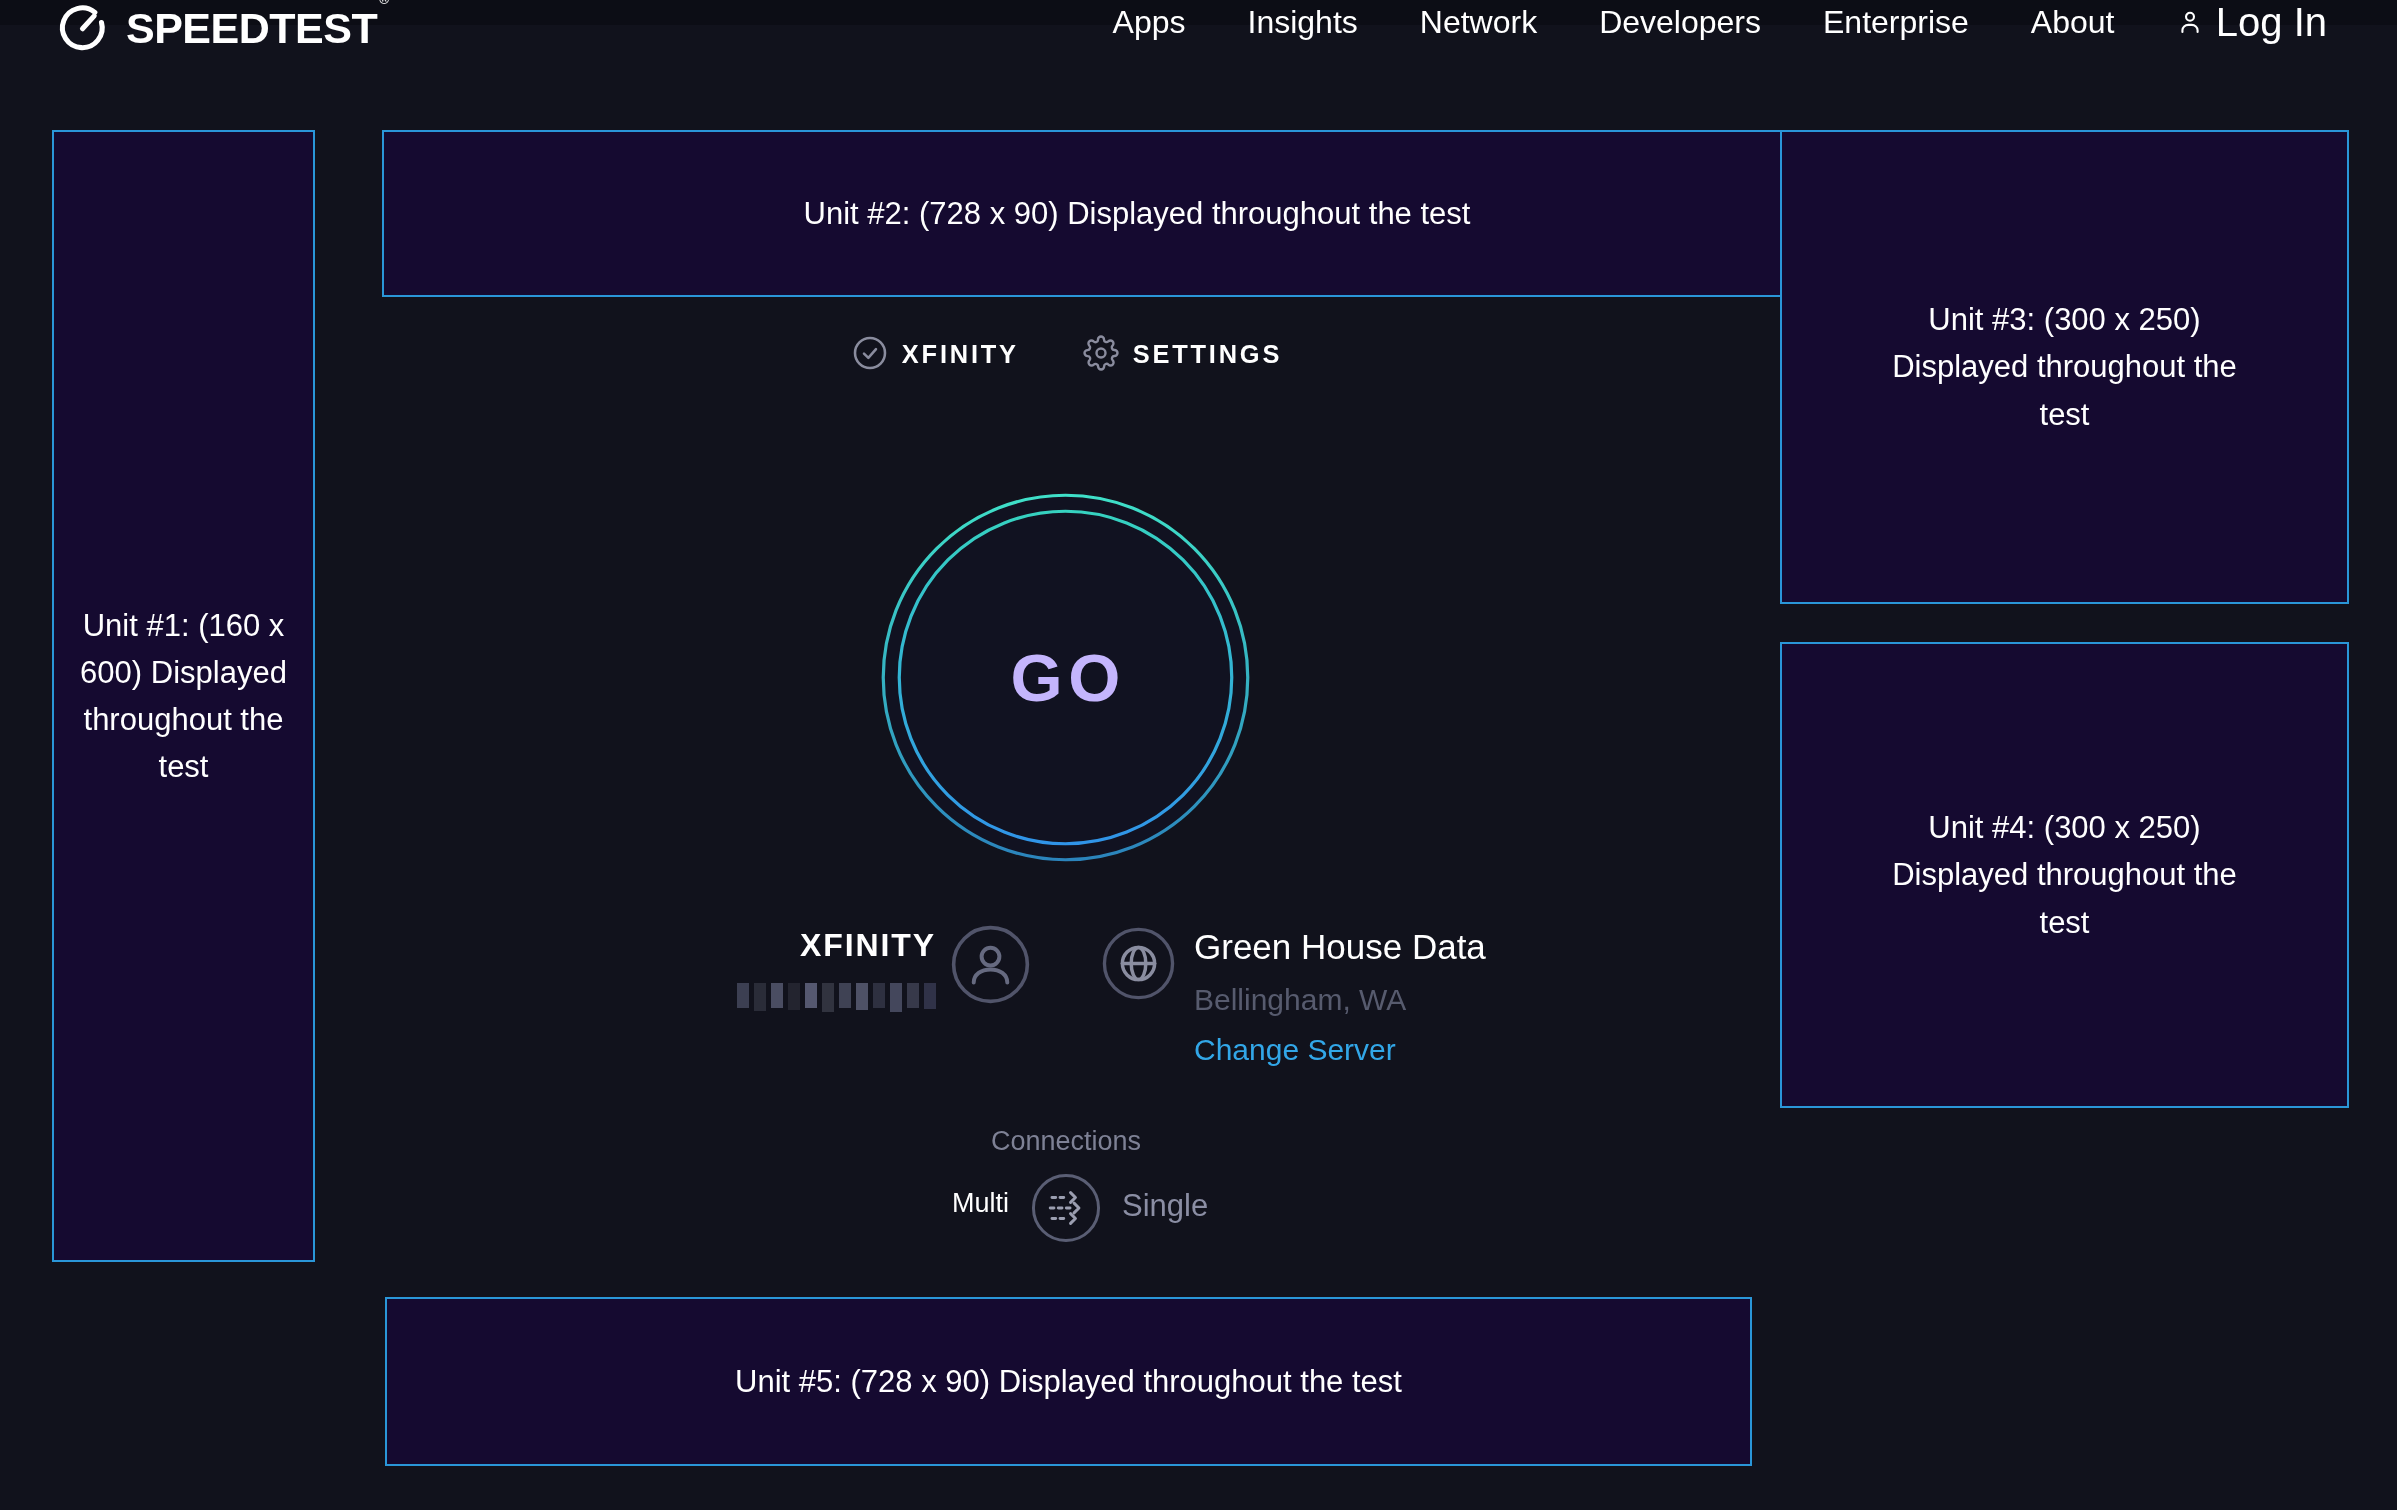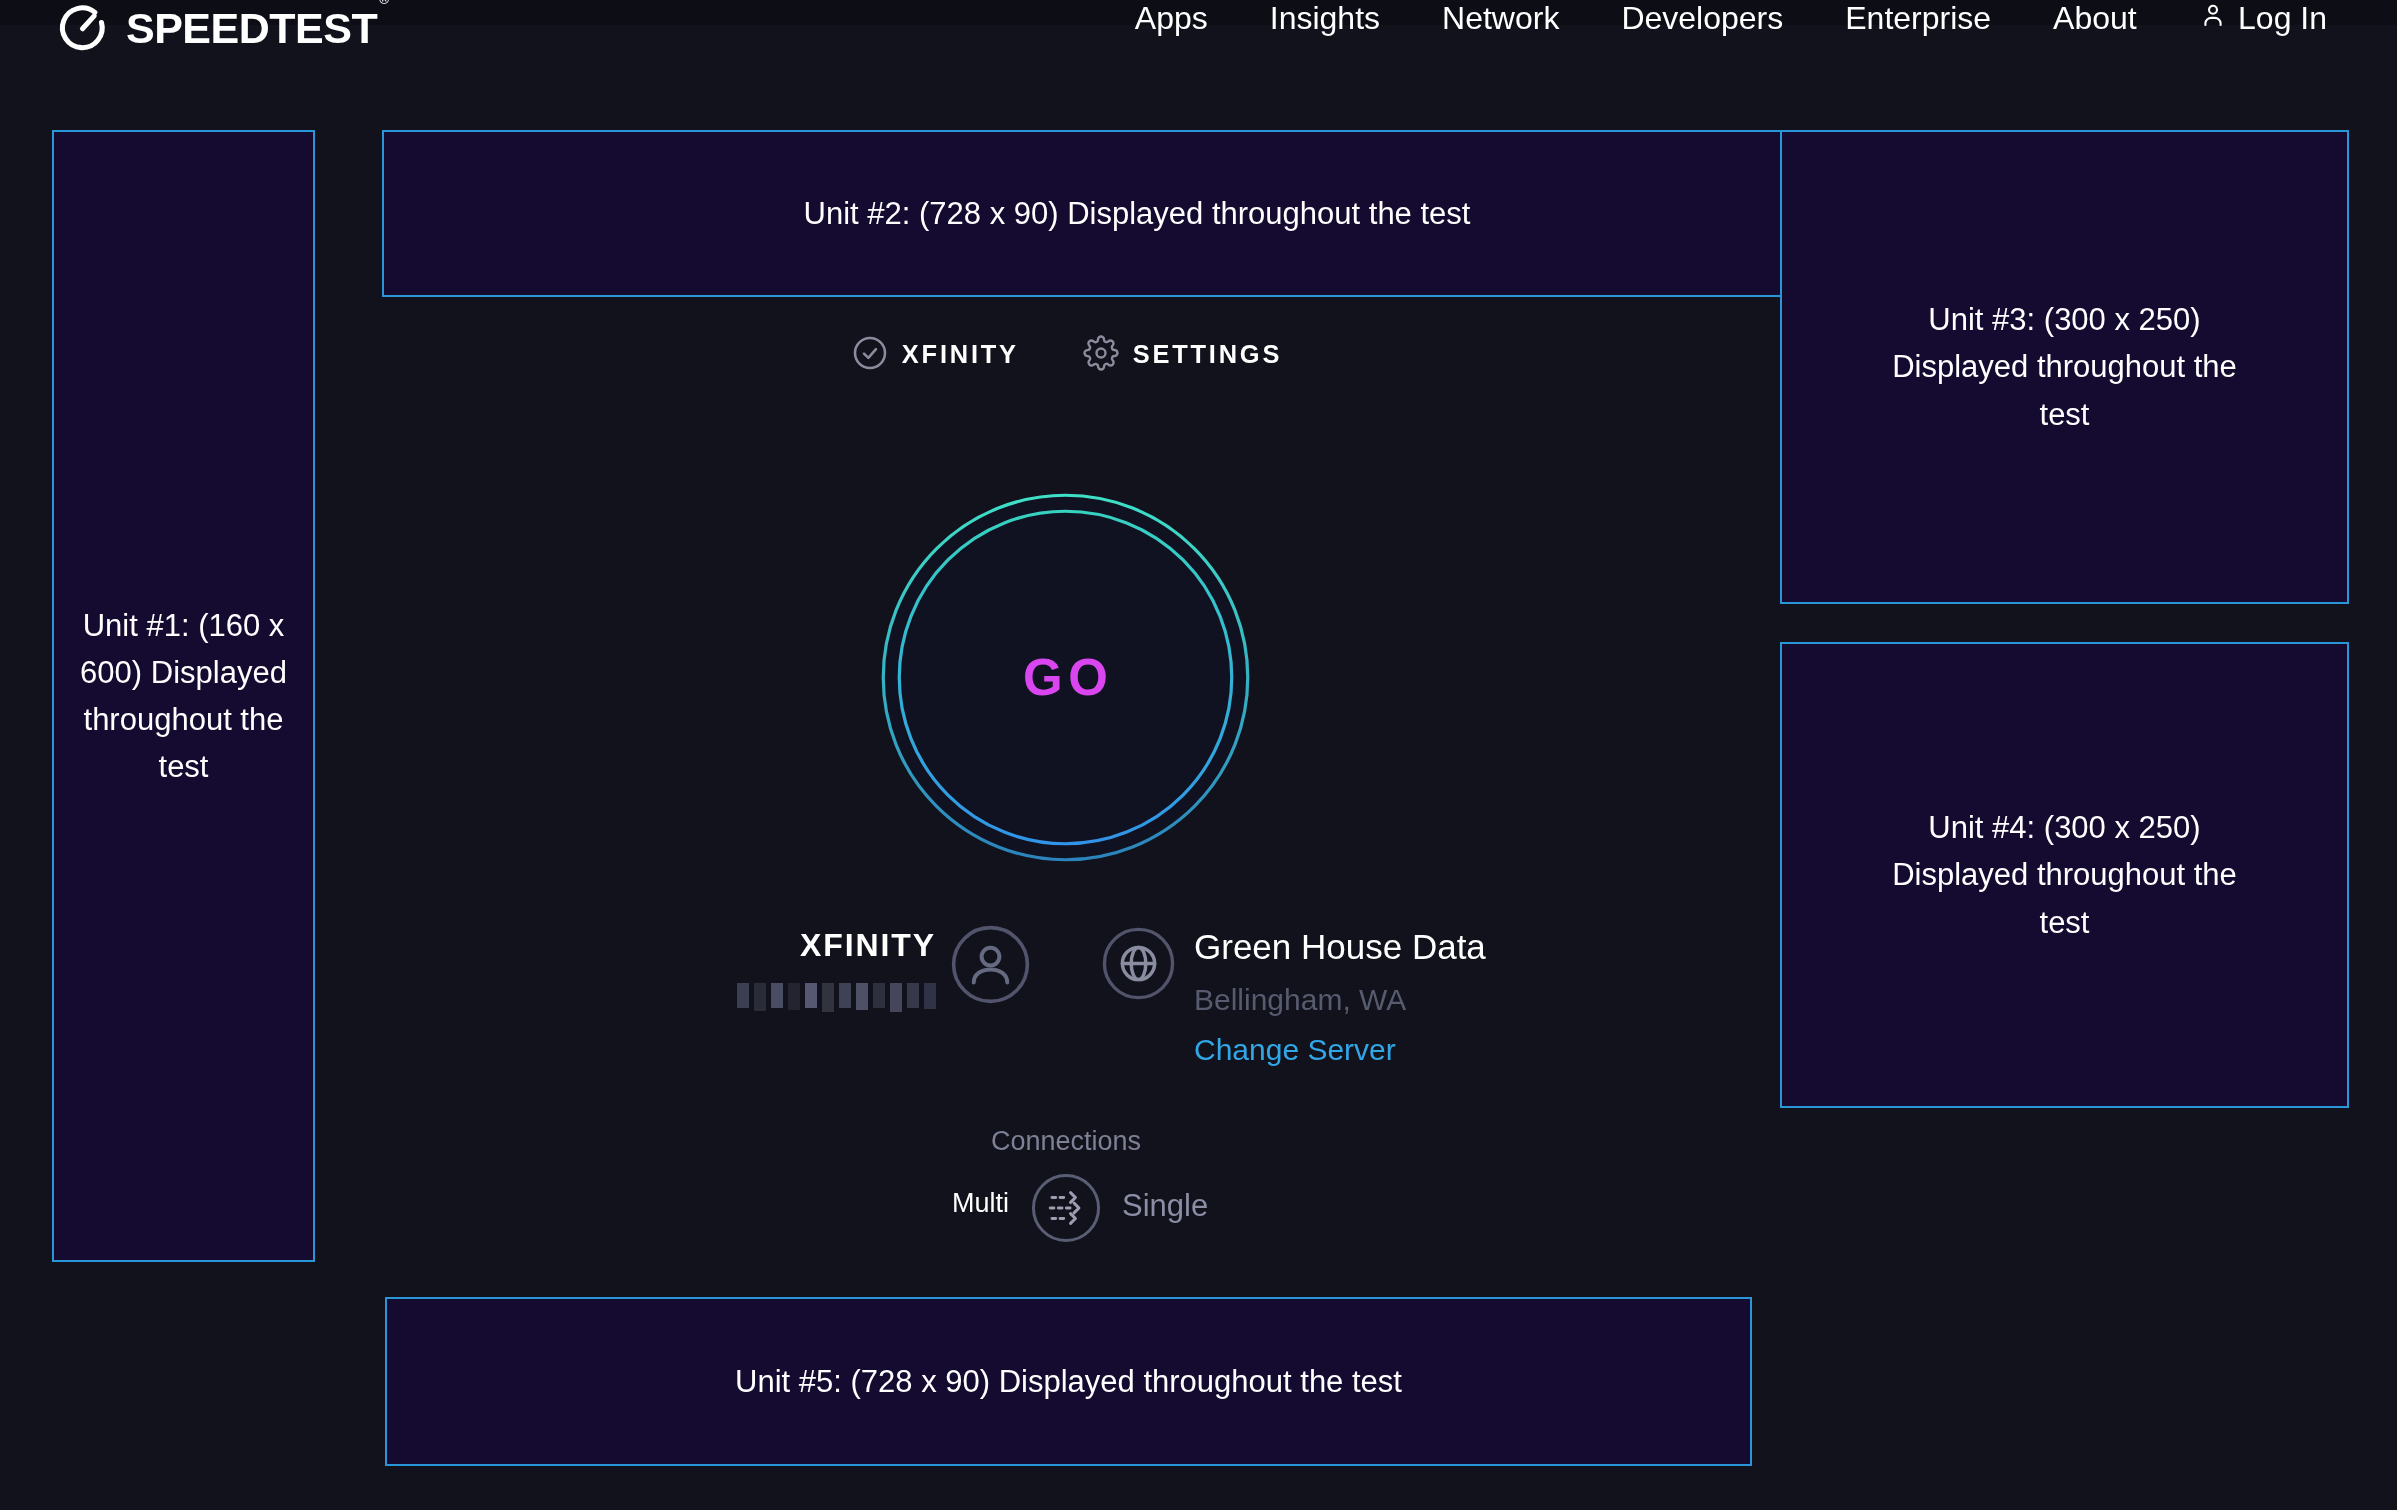--- a/index.html
+++ b/index.html
@@ -18,21 +18,21 @@
   .header{
     position:absolute;top:0;left:4px;right:0;height:124px;
     display:flex;align-items:flex-start;justify-content:space-between;
     padding:0 70px 0 52px;
   }
   .logo{display:flex;align-items:center;gap:17px;cursor:pointer;}
   .logo-text{font-size:43px;font-weight:700;letter-spacing:-0.5px;}
   .logo-tm{font-size:14px;vertical-align:top;position:relative;top:-13px;left:1.9px;opacity:.85;}
   .nav{display:flex;align-items:center;gap:62px;}
   .nav-item{font-size:32px;color:#fff;cursor:pointer;}
-  .login{display:flex;align-items:center;gap:11.3px;cursor:pointer;font-size:32px;}
+  .login{display:flex;align-items:center;gap:11.3px;cursor:pointer;font-size:40px;}
 
   
   .ad{
     position:absolute;
     background:#150a30;
     border:2.8px solid #2a96d8;
     display:flex;align-items:center;justify-content:center;
     text-align:center;
     cursor:pointer;
   }
@@ -57,21 +57,21 @@
   
   .go-btn{
     position:absolute;left:879px;top:491px;width:373px;height:373px;
     background:transparent;border:none;cursor:pointer;
   }
   .go-btn svg{position:absolute;left:0;top:0;}
   .go-label{
     position:absolute;left:0;top:0;width:100%;height:100%;
     display:flex;align-items:center;justify-content:center;
     font-family:"Liberation Sans", sans-serif;
-    font-size:51px;font-weight:600;letter-spacing:5.6px;color:#d946ef;
+    font-size:67px;font-weight:600;letter-spacing:5.6px;color:#c4b5fd;
     padding-left:5.6px;
   }
 
   
   .isp-name{position:absolute;right:1461px;top:927px;font-size:32px;font-weight:600;letter-spacing:1.9px;}
   .redacted{position:absolute;right:1461px;top:983px;width:199px;height:30px;display:flex;gap:4.7px;align-items:flex-start;}
   .redacted span{flex:1;height:24.5px;}
   .redacted span:nth-child(1){background:#3c3f52;}
   .redacted span:nth-child(2){background:#2a2c38;height:28px;}
   .redacted span:nth-child(3){background:#4a4d62;}

